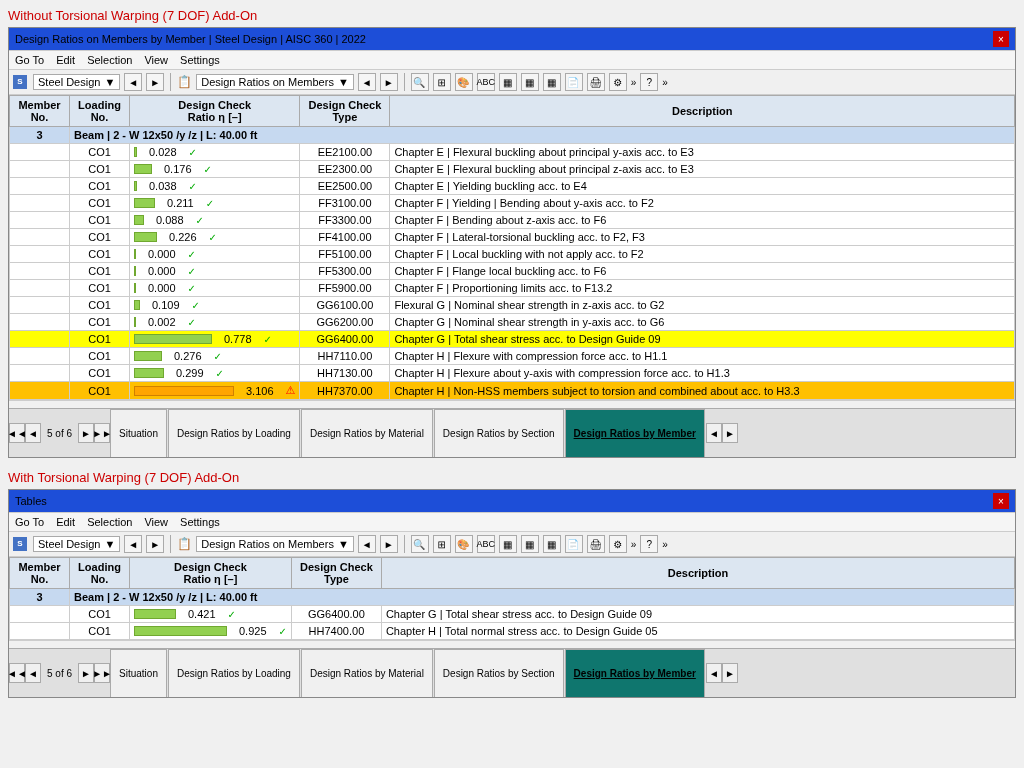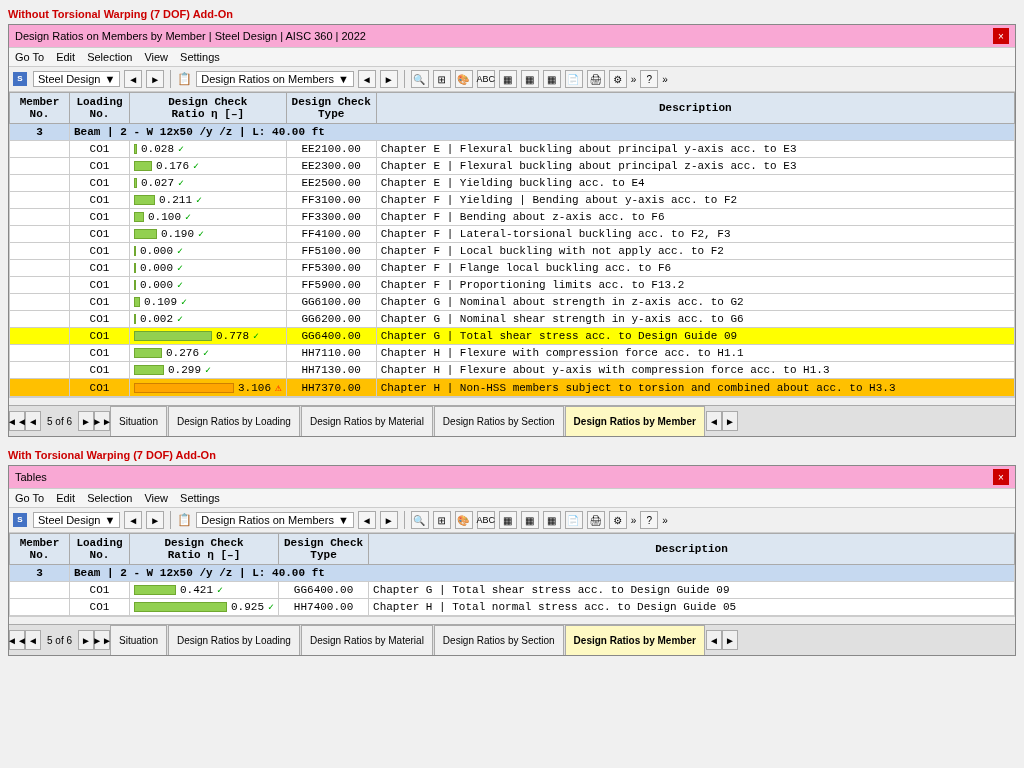--- a/index.html
+++ b/index.html
@@ -3,32 +3,32 @@
   <meta charset="utf-8">
   <style>
     * { box-sizing: border-box; margin: 0; padding: 0; }
     body {
       font-family: Arial, sans-serif;
       font-size: 11px;
       background: #f0f0f0;
       padding: 8px;
     }
     .section-title {
-      font-size: 11px;
-      font-weight: bold;
+      font-size: 13px;
+      font-weight: normal;
       margin-bottom: 4px;
     }
     .section-title.red { color: #cc0000; }
     .window {
       border: 1px solid #888;
       background: #fff;
       margin-bottom: 12px;
     }
     .title-bar {
-      background: #f9a8d4;
+      background: #1d4ed8;
       border-bottom: 1px solid #ccc;
       padding: 3px 6px;
       display: flex;
       align-items: center;
       justify-content: space-between;
       font-size: 11px;
     }
     .close-btn {
       background: #cc0000;
       color: white;
@@ -83,21 +83,20 @@
     .toolbar-divider {
       width: 1px;
       height: 18px;
       background: #aaa;
       margin: 0 2px;
     }
     table {
       width: 100%;
       border-collapse: collapse;
       font-size: 11px;
-      font-family: Liberation Mono, monospace;
     }
     th {
       background: #dce6f1;
       border: 1px solid #aaa;
       padding: 3px 4px;
       text-align: center;
       font-weight: bold;
     }
     td {
       border: 1px solid #ccc;
@@ -117,21 +116,21 @@
       background: #ffc000;
     }
     .col-member { width: 60px; text-align: center; }
     .col-loading { width: 60px; text-align: center; }
     .col-ratio { width: 100px; text-align: center; }
     .col-check { width: 90px; text-align: center; }
     .col-desc { }
     .ratio-bar-container {
       display: flex;
       align-items: center;
-      gap: 4px;
+      gap: 12px;
     }
     .ratio-bar {
       height: 10px;
       background: #92d050;
       border: 1px solid #70a830;
       min-width: 2px;
     }
     .ratio-bar.orange { background: #ffa500; border-color: #d08000; }
     .checkmark { color: #00aa00; font-size: 10px; }
     .warning { color: #ff0000; font-size: 11px; }
@@ -146,31 +145,32 @@
       height: 20px;
       display: flex;
       align-items: center;
       justify-content: center;
       cursor: pointer;
       font-size: 10px;
       border: 1px solid #aaa;
       background: #f0f0f0;
     }
     .tab {
-      padding: 9px 8px;
+      padding: 18px 8px;
       border: 1px solid #aaa;
       border-bottom: none;
       background: #f0f0f0;
       cursor: pointer;
       font-size: 10px;
       margin-right: 1px;
     }
     .tab.active {
-      background: #fef9c3;
+      background: #0f766e;
       font-weight: bold;
+      text-decoration: underline;
     }
     .tab-page-info {
       font-size: 10px;
       padding: 0 6px;
     }
     .scrollbar-area {
       height: 8px;
       background: #f0f0f0;
       border-top: 1px solid #ccc;
     }
@@ -282,21 +282,21 @@
       </td>
       <td class="col-check">EE2300.00</td>
       <td class="col-desc">Chapter E | Flexural buckling about principal z-axis acc. to E3</td>
     </tr>
           <tr class="row-normal">
       <td class="col-member"></td>
       <td class="col-loading" style="text-align:center;">CO1</td>
       <td class="col-ratio">
         <div class="ratio-bar-container">
           <div class="ratio-bar" style="width:3px;"></div>
-          <span>0.027</span>
+          <span>0.038</span>
           <span class="checkmark">✓</span>
         </div>
       </td>
       <td class="col-check">EE2500.00</td>
       <td class="col-desc">Chapter E | Yielding buckling acc. to E4</td>
     </tr>
           <tr class="row-normal">
       <td class="col-member"></td>
       <td class="col-loading" style="text-align:center;">CO1</td>
       <td class="col-ratio">
@@ -308,34 +308,34 @@
       </td>
       <td class="col-check">FF3100.00</td>
       <td class="col-desc">Chapter F | Yielding | Bending about y-axis acc. to F2</td>
     </tr>
           <tr class="row-normal">
       <td class="col-member"></td>
       <td class="col-loading" style="text-align:center;">CO1</td>
       <td class="col-ratio">
         <div class="ratio-bar-container">
           <div class="ratio-bar" style="width:10px;"></div>
-          <span>0.100</span>
+          <span>0.088</span>
           <span class="checkmark">✓</span>
         </div>
       </td>
       <td class="col-check">FF3300.00</td>
       <td class="col-desc">Chapter F | Bending about z-axis acc. to F6</td>
     </tr>
           <tr class="row-normal">
       <td class="col-member"></td>
       <td class="col-loading" style="text-align:center;">CO1</td>
       <td class="col-ratio">
         <div class="ratio-bar-container">
           <div class="ratio-bar" style="width:23px;"></div>
-          <span>0.190</span>
+          <span>0.226</span>
           <span class="checkmark">✓</span>
         </div>
       </td>
       <td class="col-check">FF4100.00</td>
       <td class="col-desc">Chapter F | Lateral-torsional buckling acc. to F2, F3</td>
     </tr>
           <tr class="row-normal">
       <td class="col-member"></td>
       <td class="col-loading" style="text-align:center;">CO1</td>
       <td class="col-ratio">
@@ -378,21 +378,21 @@
       <td class="col-member"></td>
       <td class="col-loading" style="text-align:center;">CO1</td>
       <td class="col-ratio">
         <div class="ratio-bar-container">
           <div class="ratio-bar" style="width:6px;"></div>
           <span>0.109</span>
           <span class="checkmark">✓</span>
         </div>
       </td>
       <td class="col-check">GG6100.00</td>
-      <td class="col-desc">Chapter G | Nominal about strength in z-axis acc. to G2</td>
+      <td class="col-desc">Flexural G | Nominal shear strength in z-axis acc. to G2</td>
     </tr>
           <tr class="row-normal">
       <td class="col-member"></td>
       <td class="col-loading" style="text-align:center;">CO1</td>
       <td class="col-ratio">
         <div class="ratio-bar-container">
           <div class="ratio-bar" style="width:1px;"></div>
           <span>0.002</span>
           <span class="checkmark">✓</span>
         </div>

